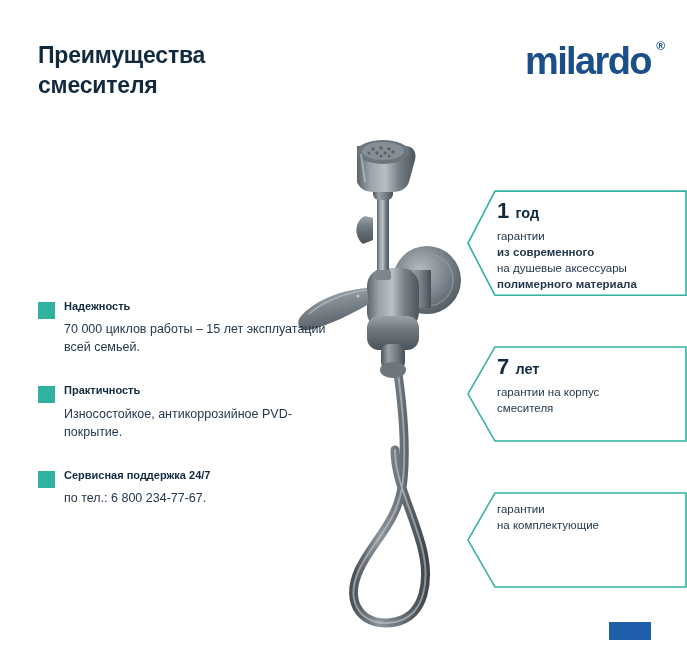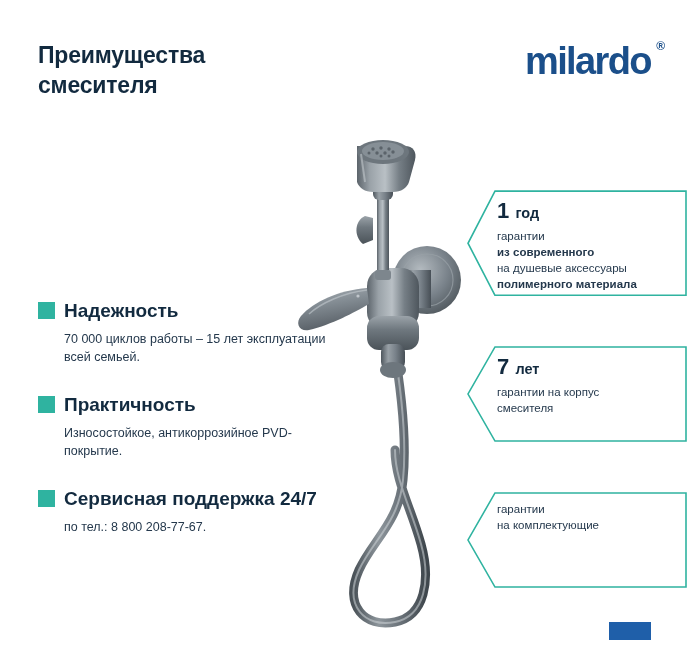--- a/index.html
+++ b/index.html
@@ -73,21 +73,21 @@
   }
   .feature .marker {
     position: absolute;
     left: 0;
     top: 2px;
     width: 17px;
     height: 17px;
     background: #2fb3a0;
   }
   .feature .f-title {
-    font-size: 19px;
+    font-size: 11px;
     font-weight: bold;
     color: #122a3f;
     margin-bottom: 7px;
     line-height: 1.2;
   }
   .feature .f-text {
     font-size: 12.5px;
     color: #24384c;
     line-height: 1.45;
     font-weight: normal;
@@ -279,21 +279,21 @@
 
     <div class="feature">
       <span class="marker"></span>
       <div class="f-title">Практичность</div>
       <div class="f-text">Износостойкое, антикоррозийное PVD-покрытие.</div>
     </div>
 
     <div class="feature">
       <span class="marker"></span>
       <div class="f-title">Сервисная поддержка 24/7</div>
-      <div class="f-text">по тел.: 8 800 208-77-67.</div>
+      <div class="f-text">по тел.: 6 800 234-77-67.</div>
     </div>
 
   </div>
 
   <div class="callouts">
 
     <div class="callout">
       <svg class="arrow" viewBox="0 0 220 100" preserveAspectRatio="none">
         <path d="M28 1 L219 1 L219 99 L28 99 L1 50 Z" fill="none" stroke="#2fb3a0" stroke-width="1.6"></path>
       </svg>

